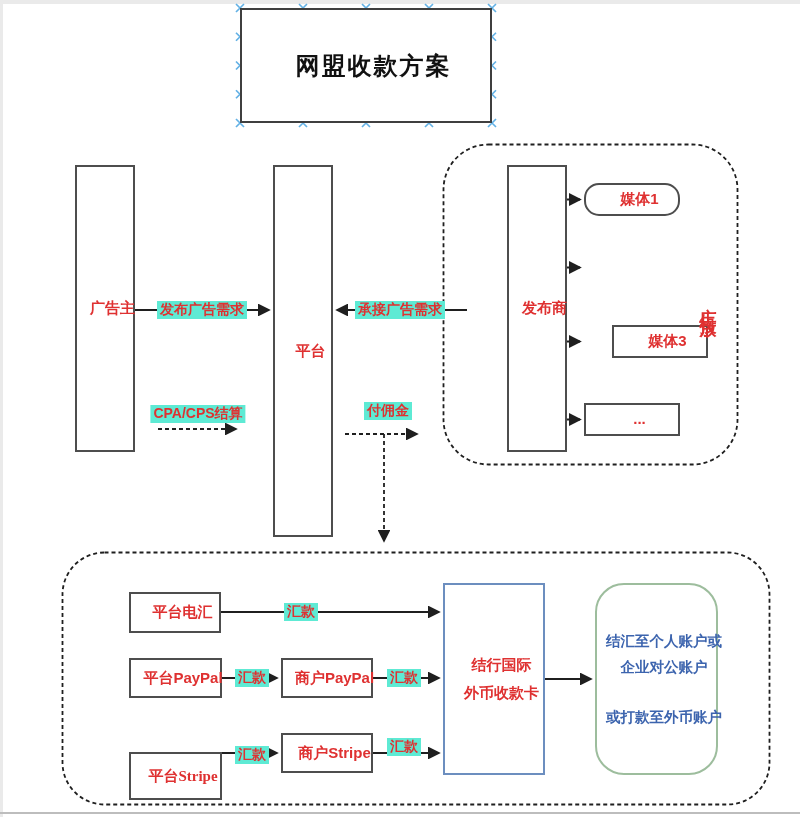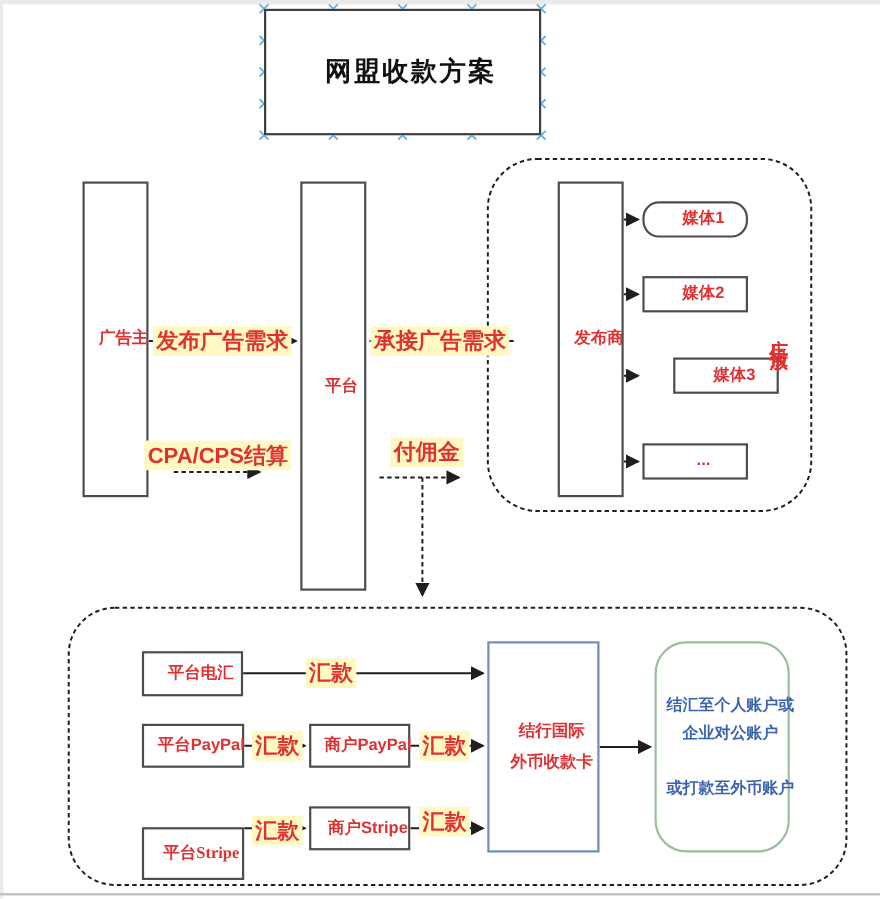--- a/index.html
+++ b/index.html
@@ -22,22 +22,22 @@
   .node .nlabel{color:#df3131;font-weight:bold;font-size:15px;line-height:1.25;white-space:nowrap;}
   .node.title-box{border-color:#3f3f3f;}
   .node.title-box .nlabel{color:#111111;font-family:"Liberation Serif", serif;
         font-size:24px;font-weight:bold;letter-spacing:2px;}
   .node.card-box{border-color:#6c8ebf;}
   .node.card-box .card-text div{color:#df3131;font-weight:bold;font-size:15px;line-height:28px;}
   .node.settle-box{border-color:#9dbd9d;}
   .node.settle-box .settle-text div{color:#3c64ae;font-weight:bold;font-size:14.5px;line-height:26px;white-space:nowrap;}
   .node.settle-box .settle-text .gap{height:24px;}
 
-  .elabel{position:absolute;transform:translate(-50%,-50%);background:#fef9c3;
-          color:#df3131;font-weight:bold;font-size:20px;padding:0 3px;white-space:nowrap;}
+  .elabel{position:absolute;transform:translate(-50%,-50%);background:#5eead4;
+          color:#df3131;font-weight:bold;font-size:14px;padding:0 3px;white-space:nowrap;}
   .vlabel{position:absolute;transform:translate(-50%,-50%);color:#df3131;font-weight:bold;
           font-size:17px;writing-mode:vertical-rl;text-orientation:upright;letter-spacing:4px;}
 </style>
 </head>
 <body>
 
 <div id="canvas">
 
   <div class="page-edge top"></div>
   <div class="page-edge left"></div>
@@ -102,23 +102,20 @@
     <span class="nlabel">平台</span>
   </div>
 
   <div class="node" style="left:467px;top:165px;width:60px;height:287px;margin-left:40px;">
     <span class="nlabel">发布商</span>
   </div>
 
   <div class="node" style="left:584px;top:183px;width:96px;height:33px;border-radius:15px;">
     <span class="nlabel">媒体1</span>
   </div>
-  <div class="node" style="left:584px;top:251px;width:96px;height:33px;">
-    <span class="nlabel">媒体2</span>
-  </div>
   <div class="node" style="left:584px;top:325px;width:96px;height:33px;margin-left:28px;">
     <span class="nlabel">媒体3</span>
   </div>
   <div class="node" style="left:584px;top:403px;width:96px;height:33px;">
     <span class="nlabel">...</span>
   </div>
 
   <div class="vlabel" style="left:708px;top:303px;">广告投放</div>
 
   <div class="node" style="left:129px;top:592px;width:92px;height:41px;">

